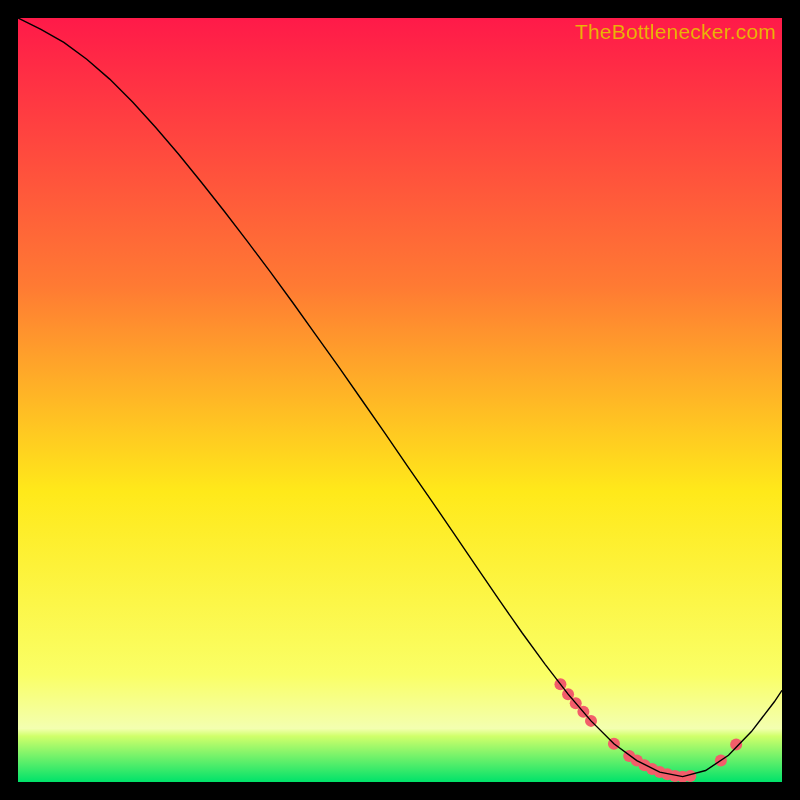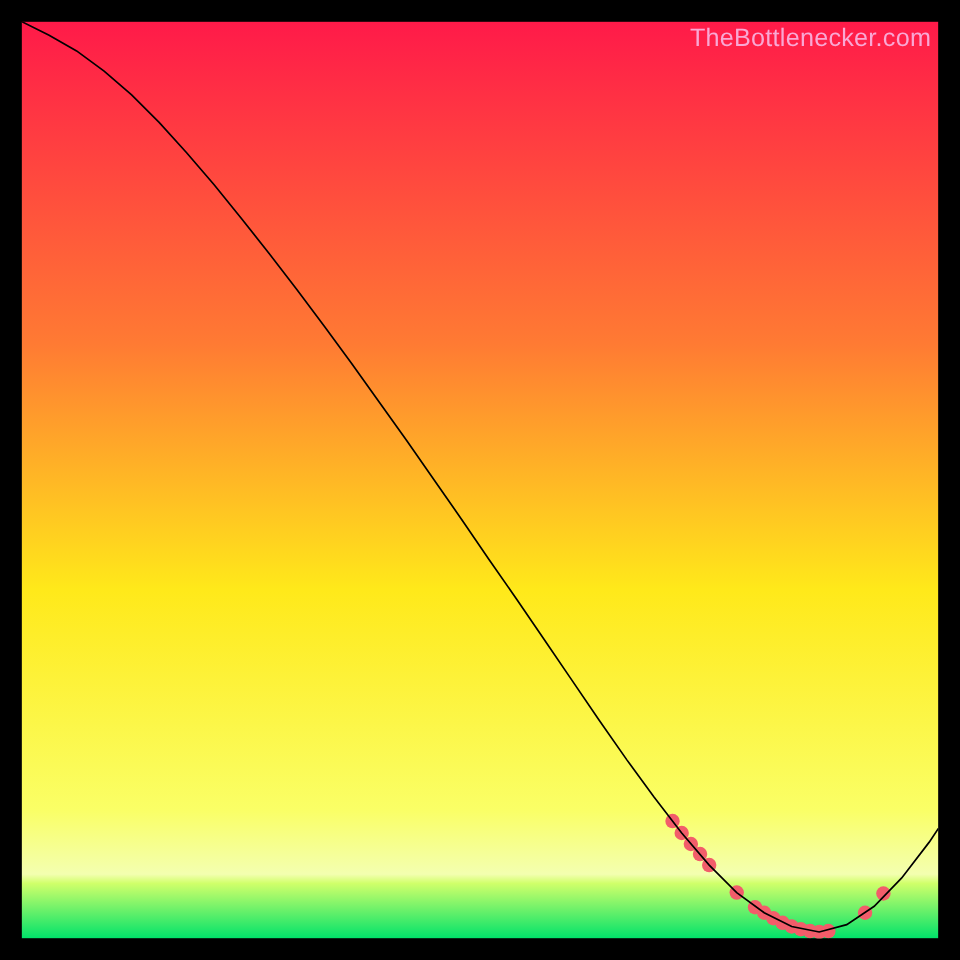--- a/index.html
+++ b/index.html
@@ -23,21 +23,21 @@
     position: absolute;
     left: 0;
     top: 0;
     width: 764px;
     height: 764px;
   }
   .watermark {
     position: absolute;
     top: 2px;
     right: 6px;
-    color: #f9a8d4;
+    color: #eab308;
     font-size: 21px;
     font-weight: 500;
     letter-spacing: 0.2px;
     user-select: none;
   }
 </style>
 </head>
 <body>
 
 <div class="frame">

